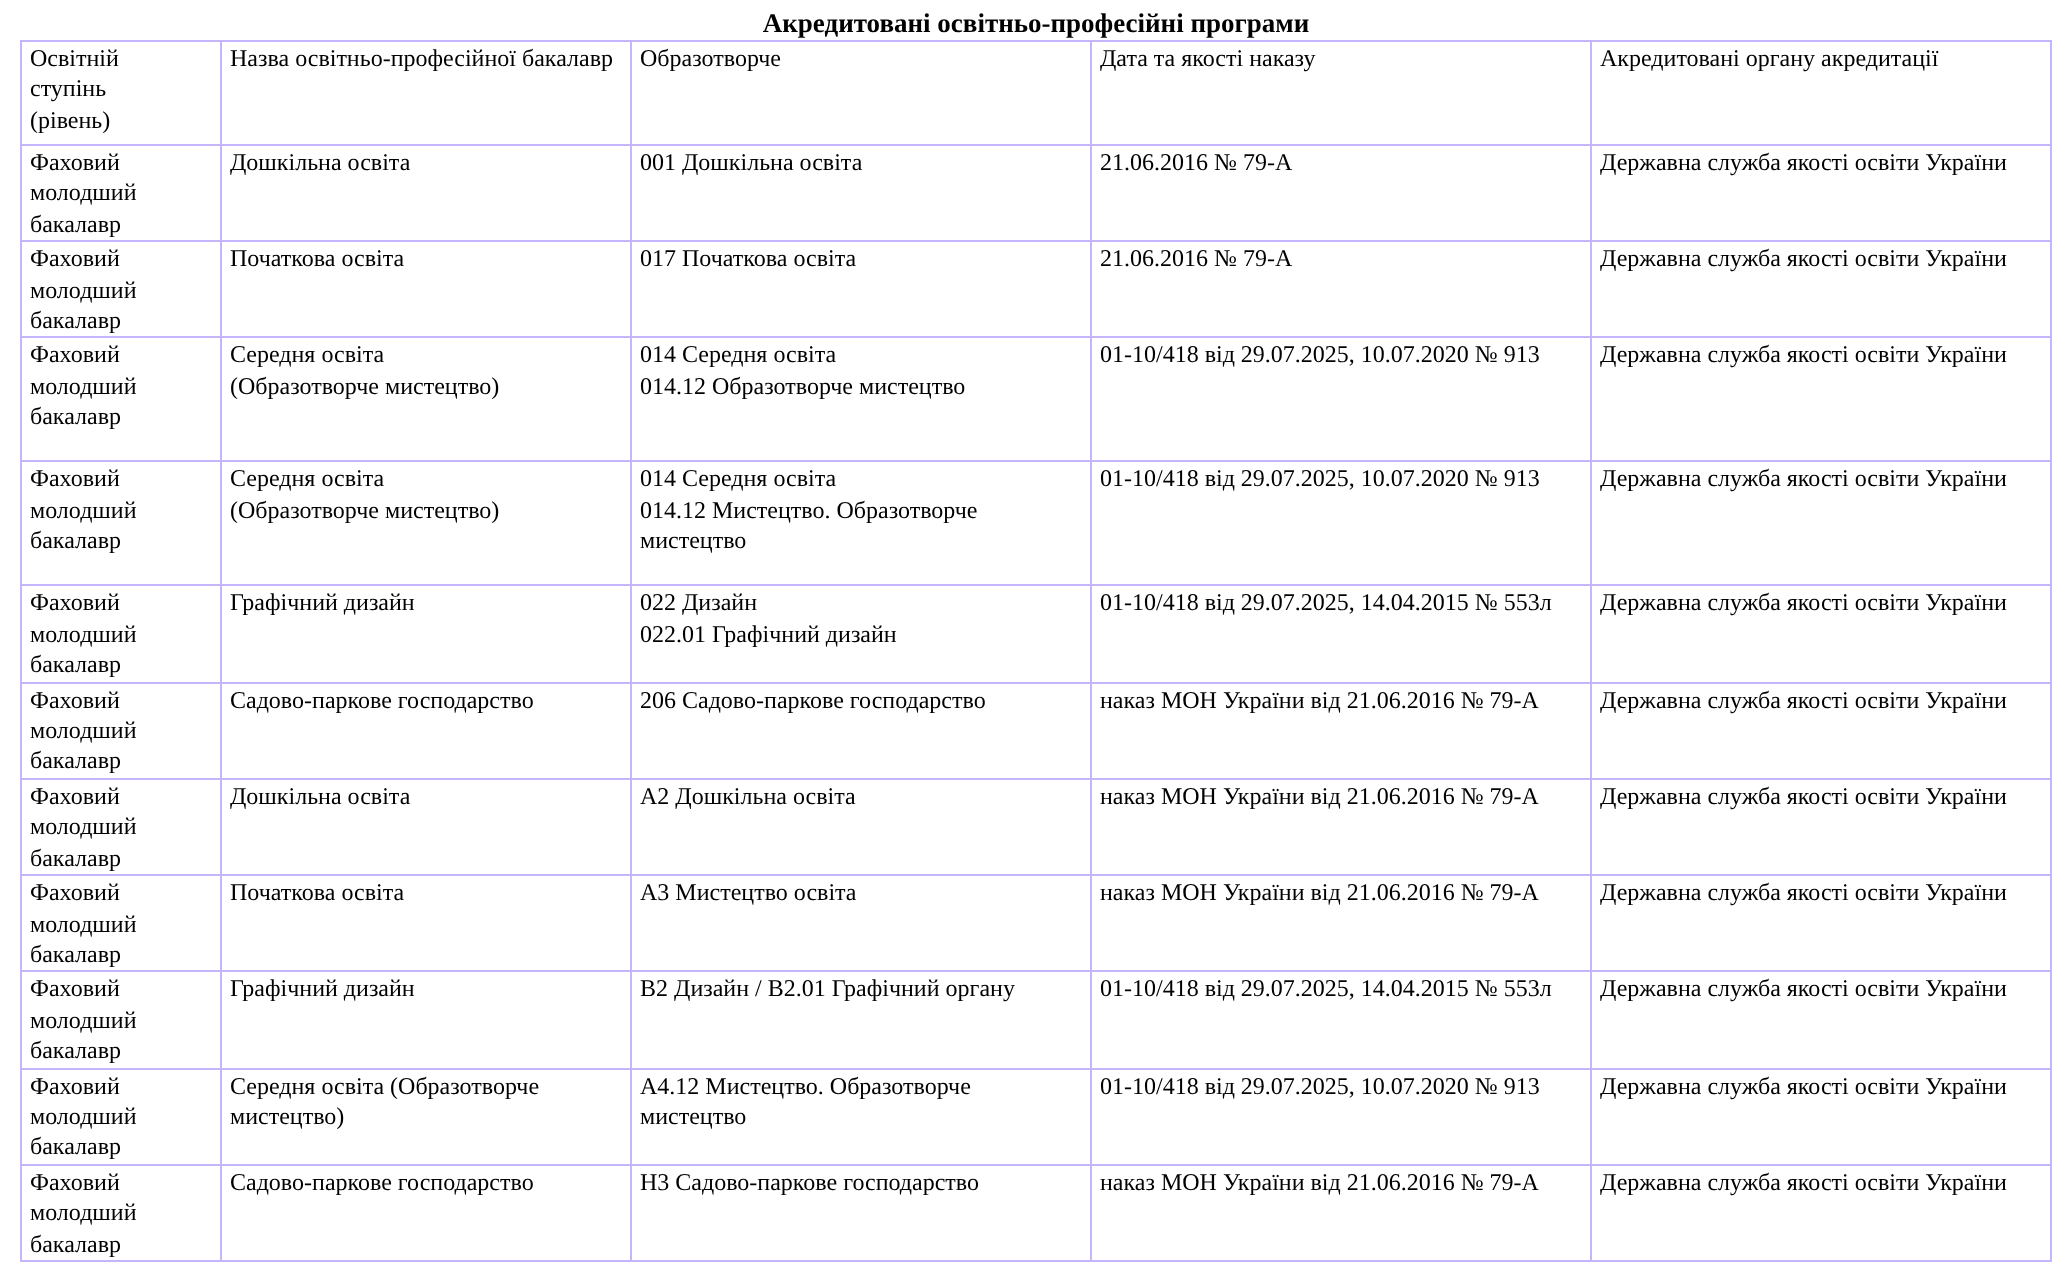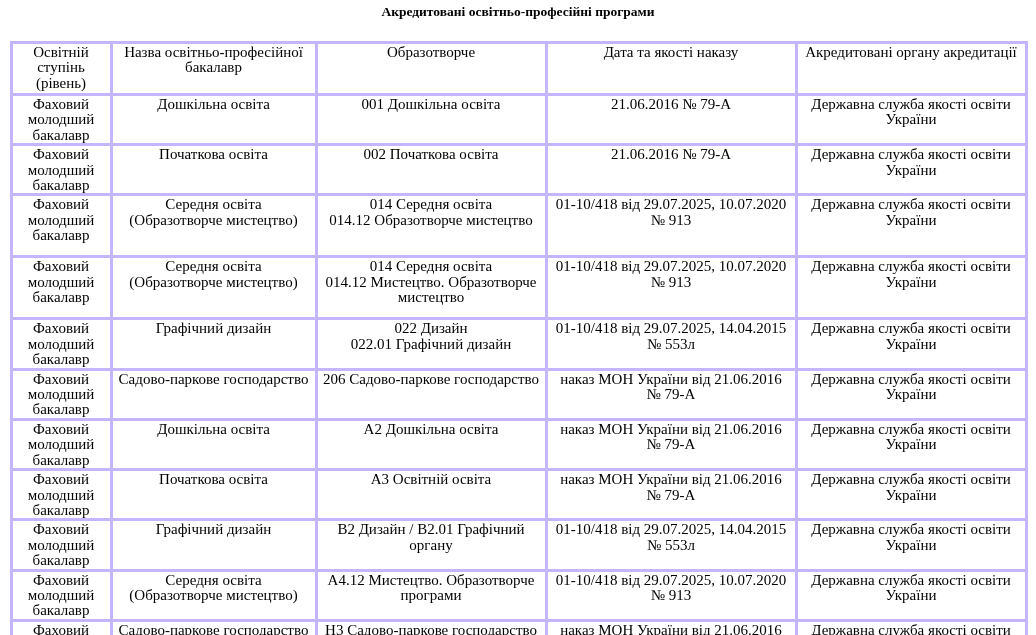--- a/index.html
+++ b/index.html
@@ -8,34 +8,34 @@
     width: 1036px; height: 635px;
     background: #ffffff;
     overflow: hidden;
     font-family: "Liberation Serif", serif;
     color: #000000;
   }
   .title {
     font-size: 13.5px;
     font-weight: bold;
     text-align: center;
-    margin: 4px 0 21px 0;
+    margin: 4px 0 0 0;
     line-height: 16px;
   }
   table.programs {
     border-collapse: collapse;
     table-layout: fixed;
     width: 1015px;
     margin-left: 10px;
   }
   th, td {
-    border: 3px solid #c4b5fd;
+    border: 1px solid #c4b5fd;
     vertical-align: top;
-    text-align: center;
-    font-size: 15px;
+    text-align: left;
+    font-size: 12px;
     line-height: 15.4px;
     font-weight: normal;
     padding: 1px 5px 0 4px;
     white-space: pre-line;
     overflow: hidden;
   }
   thead tr { height: 52px; }
   tbody tr:nth-child(1) { height: 46px; }
   tbody tr:nth-child(2) { height: 46px; }
   tbody tr:nth-child(3) { height: 62px; }
@@ -81,21 +81,21 @@
         <td>Дошкільна освіта</td>
         <td>001 Дошкільна освіта</td>
         <td>21.06.2016 № 79-А</td>
         <td>Державна служба якості освіти України</td>
       </tr>
       <tr>
         <td>Фаховий
 молодший
 бакалавр</td>
         <td>Початкова освіта</td>
-        <td>002 Початкова освіта</td>
+        <td>017 Початкова освіта</td>
         <td>21.06.2016 № 79-А</td>
         <td>Державна служба якості освіти України</td>
       </tr>
       <tr>
         <td>Фаховий
 молодший
 бакалавр</td>
         <td>Середня освіта
 (Образотворче мистецтво)</td>
         <td>014 Середня освіта
@@ -140,39 +140,39 @@
         <td>Дошкільна освіта</td>
         <td>А2 Дошкільна освіта</td>
         <td>наказ МОН України від 21.06.2016 № 79-А</td>
         <td>Державна служба якості освіти України</td>
       </tr>
       <tr>
         <td>Фаховий
 молодший
 бакалавр</td>
         <td>Початкова освіта</td>
-        <td>А3 Освітній освіта</td>
+        <td>А3 Мистецтво освіта</td>
         <td>наказ МОН України від 21.06.2016 № 79-А</td>
         <td>Державна служба якості освіти України</td>
       </tr>
       <tr>
         <td>Фаховий
 молодший
 бакалавр</td>
         <td>Графічний дизайн</td>
         <td>В2 Дизайн / В2.01 Графічний органу</td>
         <td>01-10/418 від 29.07.2025, 14.04.2015 № 553л</td>
         <td>Державна служба якості освіти України</td>
       </tr>
       <tr>
         <td>Фаховий
 молодший
 бакалавр</td>
         <td>Середня освіта (Образотворче мистецтво)</td>
-        <td>А4.12 Мистецтво. Образотворче програми</td>
+        <td>А4.12 Мистецтво. Образотворче мистецтво</td>
         <td>01-10/418 від 29.07.2025, 10.07.2020 № 913</td>
         <td>Державна служба якості освіти України</td>
       </tr>
       <tr>
         <td>Фаховий
 молодший
 бакалавр</td>
         <td>Садово-паркове господарство</td>
         <td>Н3 Садово-паркове господарство</td>
         <td>наказ МОН України від 21.06.2016 № 79-А</td>

